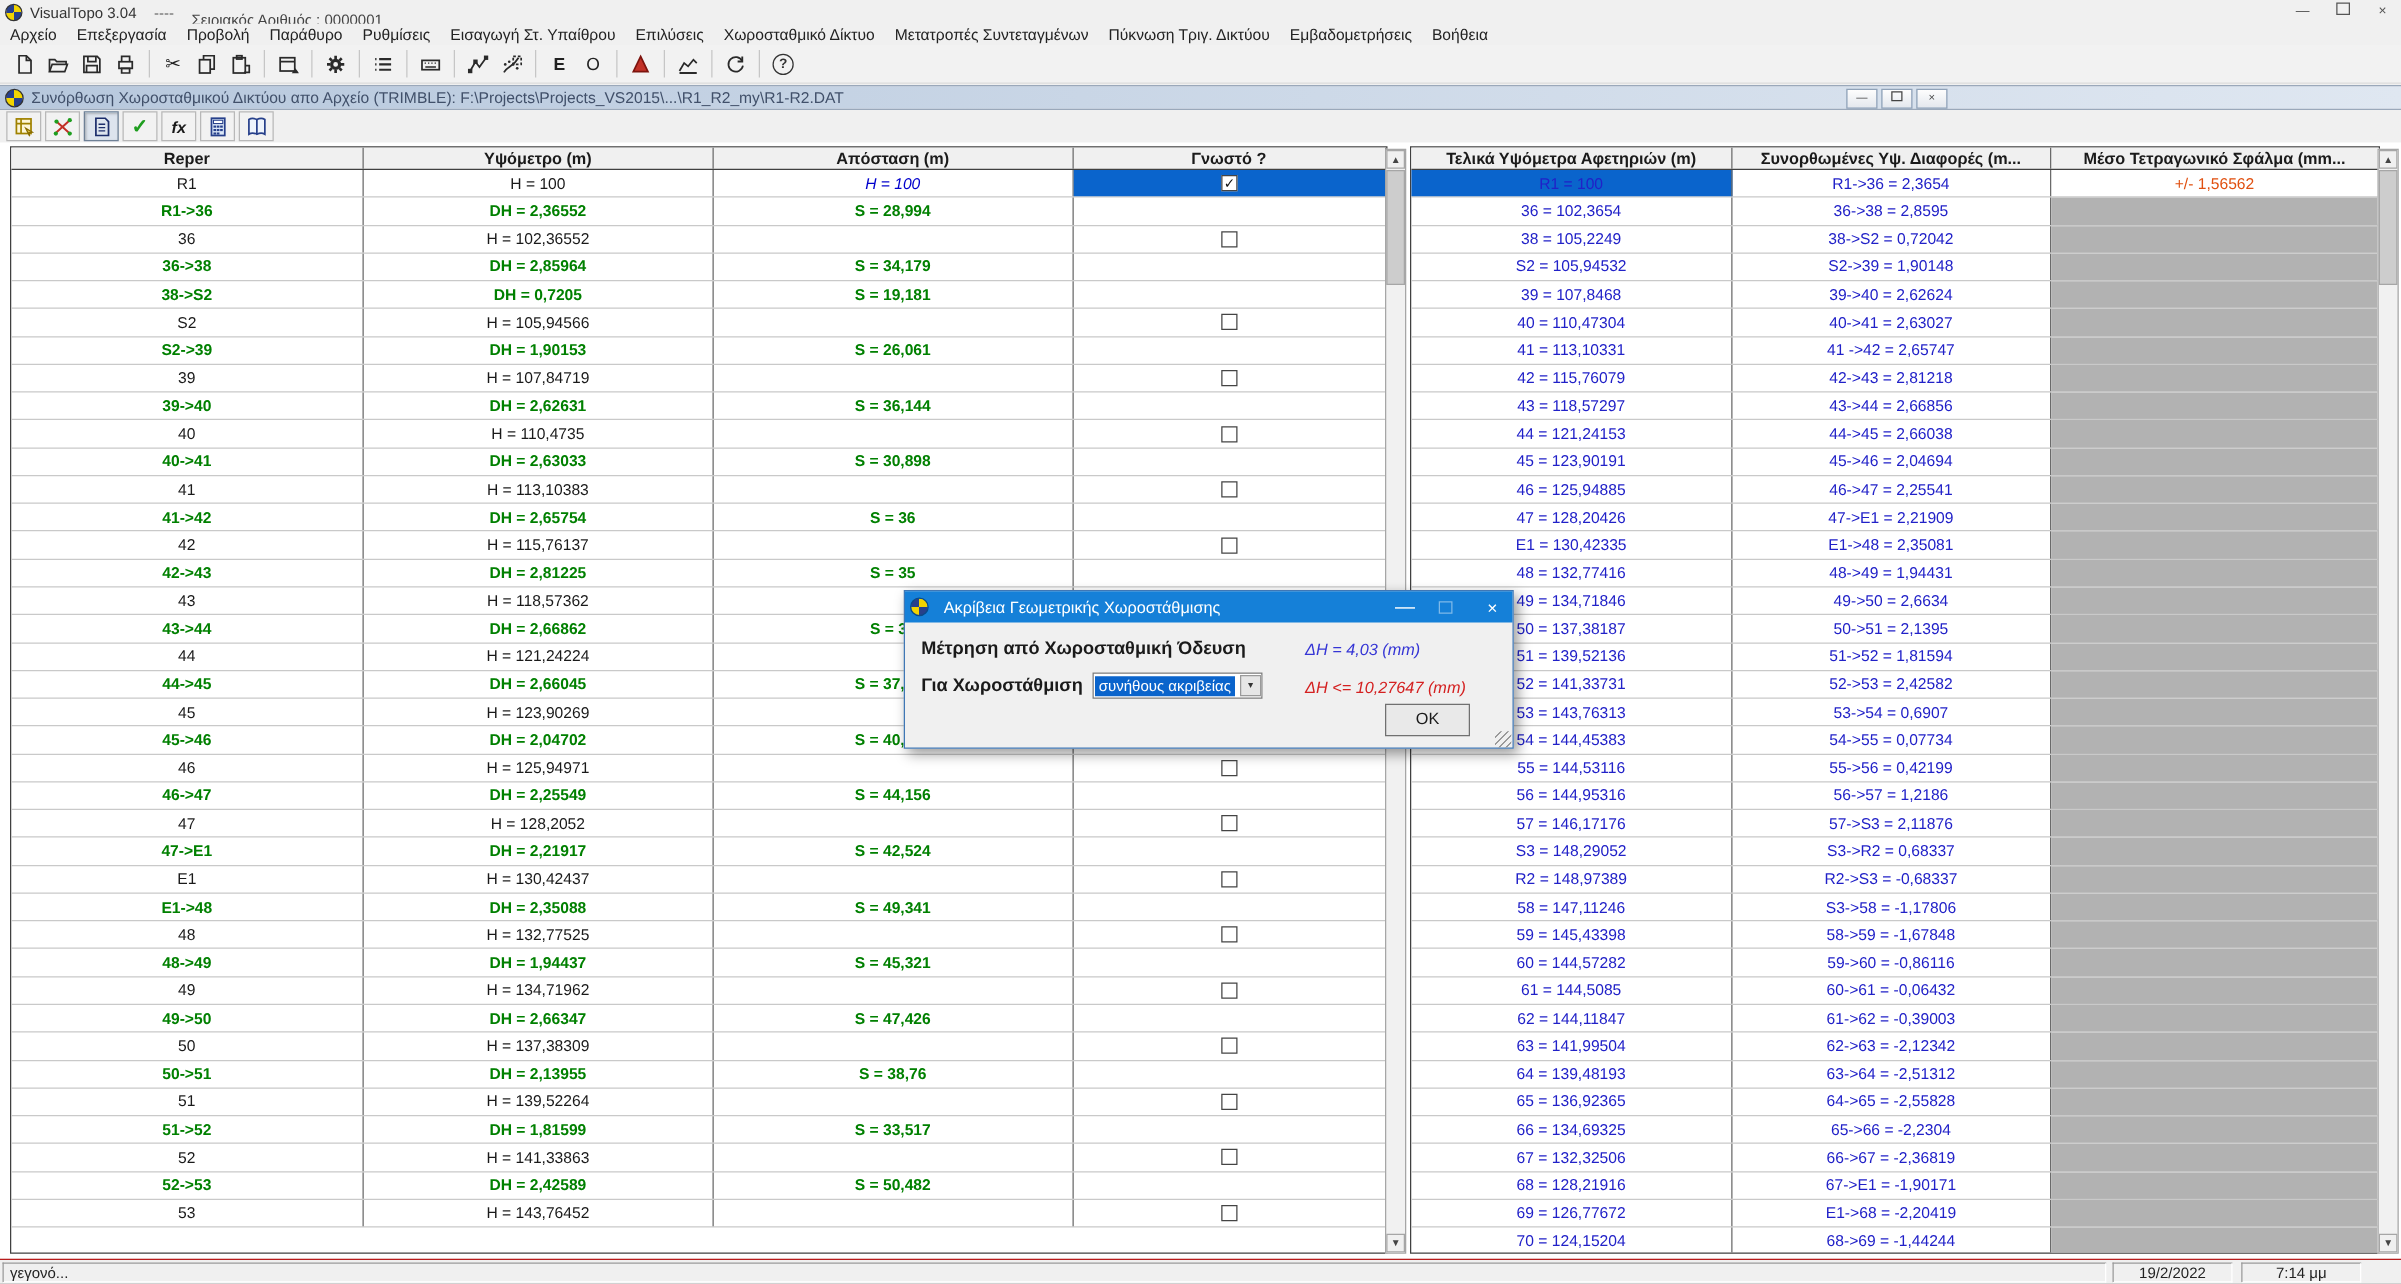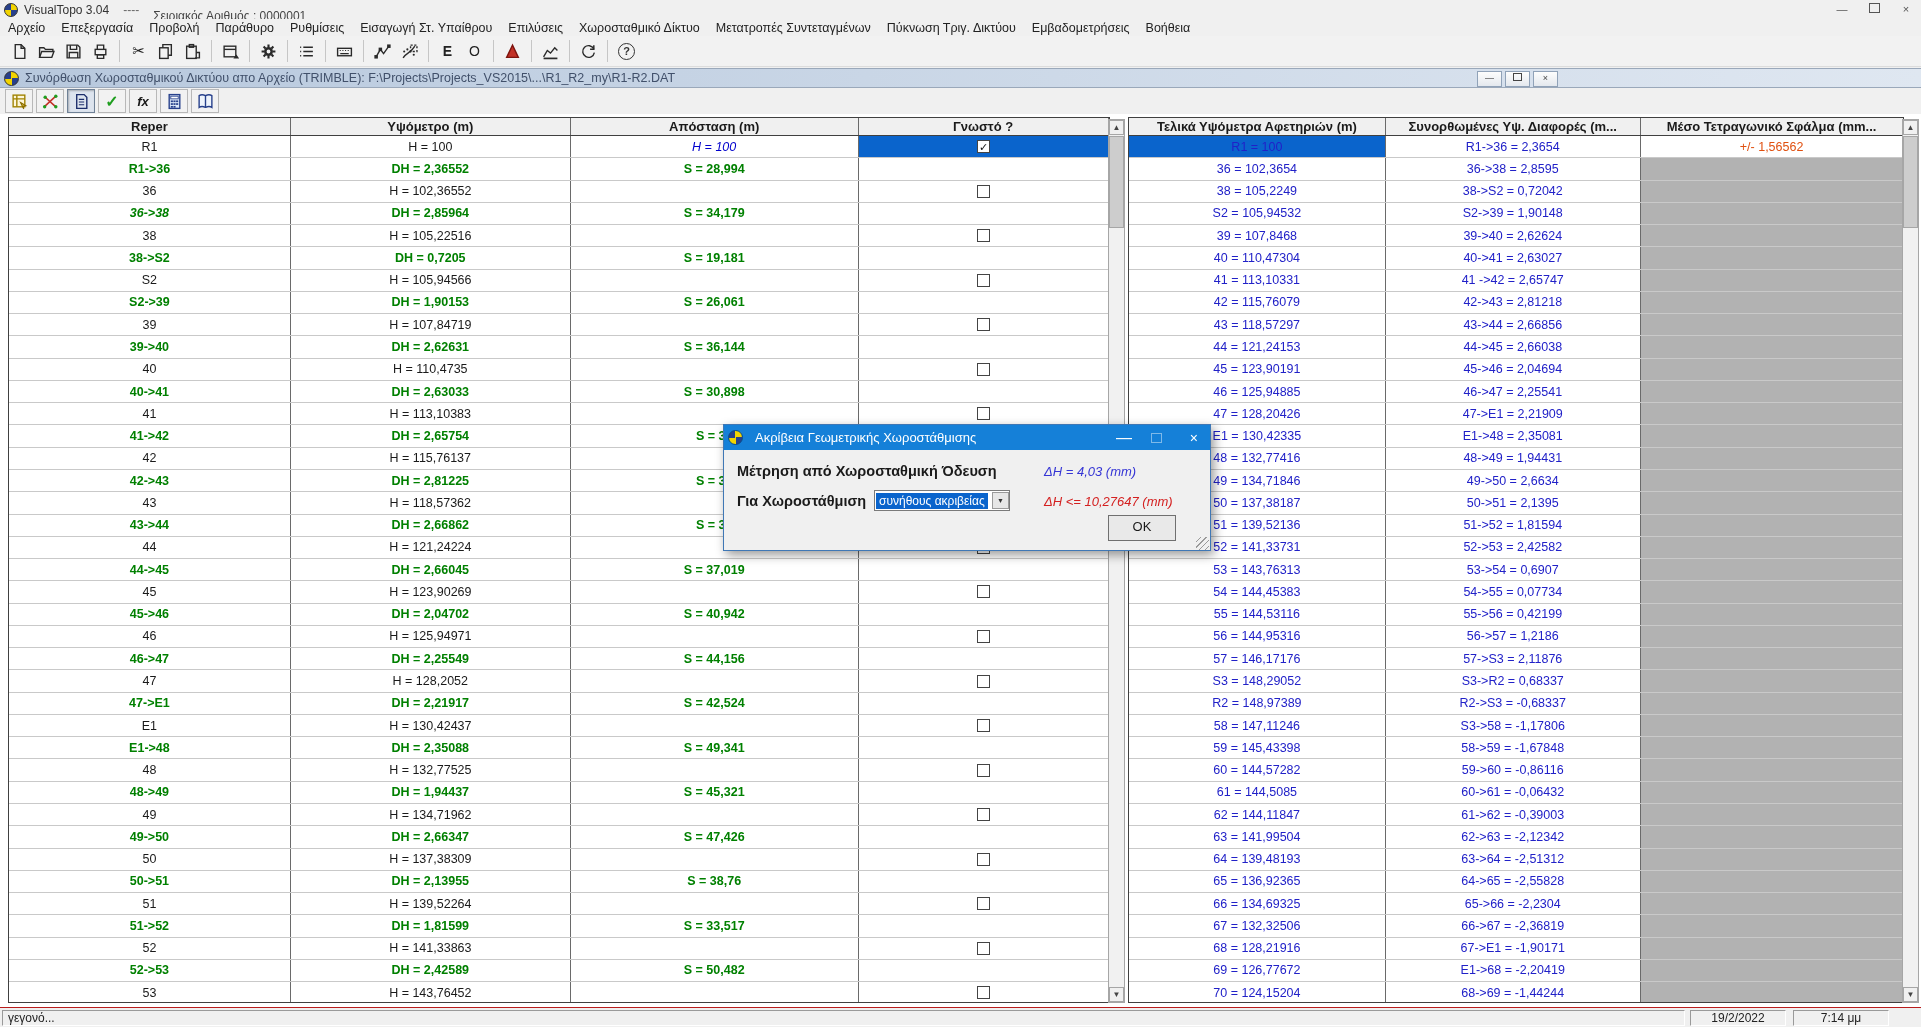--- a/index.html
+++ b/index.html
@@ -62,21 +62,21 @@
   .t-rms{color:#e05010;}
   .gc-gray{background:#b2b2b2;border-bottom:1px solid #b2b2b2;}
   .cb{width:13px;height:13px;background:#fff;border:1px solid #444;font-size:11px;line-height:12px;
       text-align:center;color:#111;box-sizing:border-box;}
   
   .vsb{position:absolute;width:17px;background:#f1f1f1;border:1px solid #a6a6a6;box-sizing:border-box;}
   .vsb .arr{position:absolute;left:0;width:15px;height:15px;background:#f0f0f0;border:1px solid #a6a6a6;
             font-size:8px;line-height:14px;text-align:center;color:#444;box-sizing:border-box;}
   .vsb .thumb{position:absolute;left:0;width:15px;background:#cdcdcd;border:1px solid #a6a6a6;box-sizing:border-box;}
   
-  .dialog{position:absolute;left:723px;top:424px;width:488px;height:127px;background:#f0f0f0;
+  .dialog{position:absolute;left:723px;top:472px;width:488px;height:127px;background:#f0f0f0;
           border:1px solid #3f77b5;box-shadow:3px 4px 10px rgba(0,0,0,.4);z-index:100;box-sizing:border-box;}
   .dlg-title{height:25px;background:#1580d8;display:flex;align-items:center;color:#fff;font-size:13px;}
   .dlg-title .logo{width:13px;height:13px;border-color:#0a4a88;}
   .dlg-ctl{position:absolute;top:0;height:25px;display:flex;align-items:center;color:#fff;}
   .dlg-min{right:78px;} .dlg-max{right:48px;opacity:.45;} .dlg-close{right:12px;font-size:14px;}
   .dlg-body{position:relative;height:101px;font-size:14.5px;}
   .dlg-row1-label{position:absolute;left:13px;top:13px;font-weight:bold;}
   .dlg-row1-value{position:absolute;left:320px;top:14px;color:#3535d5;font-style:italic;font-size:13px;}
   .dlg-row2-label{position:absolute;left:13px;top:43px;font-weight:bold;}
   .dlg-combo{position:absolute;left:150px;top:40px;width:136px;height:21px;background:#fff;
@@ -352,32 +352,24 @@
         </div>
         <div class="grow">
           <span class="gc" style="width: 282px;">36</span>
           <span class="gc" style="width: 280px;">H = 102,36552</span>
           <span class="gc" style="width: 288px;"></span>
           <span class="gc" style="width: 250px; border-right: none;">
             <span class="cb"></span>
           </span>
         </div>
         <div class="grow">
-          <span class="gc t-green" style="width: 282px; font-style: italic;">36-&gt;38</span>
+          <span class="gc t-green" style="width: 282px;">36-&gt;38</span>
           <span class="gc t-green" style="width: 280px;">DH = 2,85964</span>
           <span class="gc t-green" style="width: 288px;">S = 34,179</span>
           <span class="gc" style="width: 250px; border-right: none;"></span>
-        </div>
-        <div class="grow">
-          <span class="gc" style="width: 282px;">38</span>
-          <span class="gc" style="width: 280px;">H = 105,22516</span>
-          <span class="gc" style="width: 288px;"></span>
-          <span class="gc" style="width: 250px; border-right: none;">
-            <span class="cb"></span>
-          </span>
         </div>
         <div class="grow">
           <span class="gc t-green" style="width: 282px;">38-&gt;S2</span>
           <span class="gc t-green" style="width: 280px;">DH = 0,7205</span>
           <span class="gc t-green" style="width: 288px;">S = 19,181</span>
           <span class="gc" style="width: 250px; border-right: none;"></span>
         </div>
         <div class="grow">
           <span class="gc" style="width: 282px;">S2</span>
           <span class="gc" style="width: 280px;">H = 105,94566</span>

